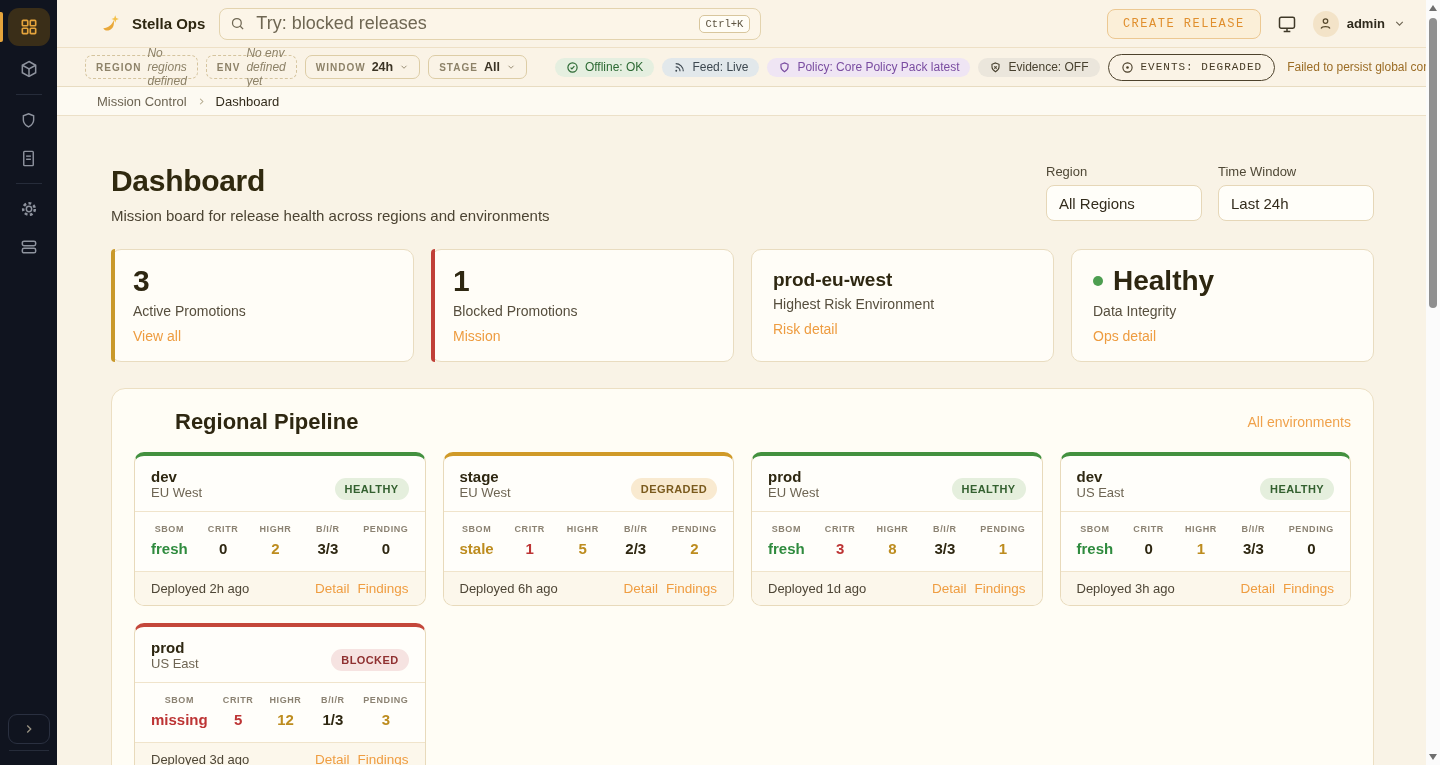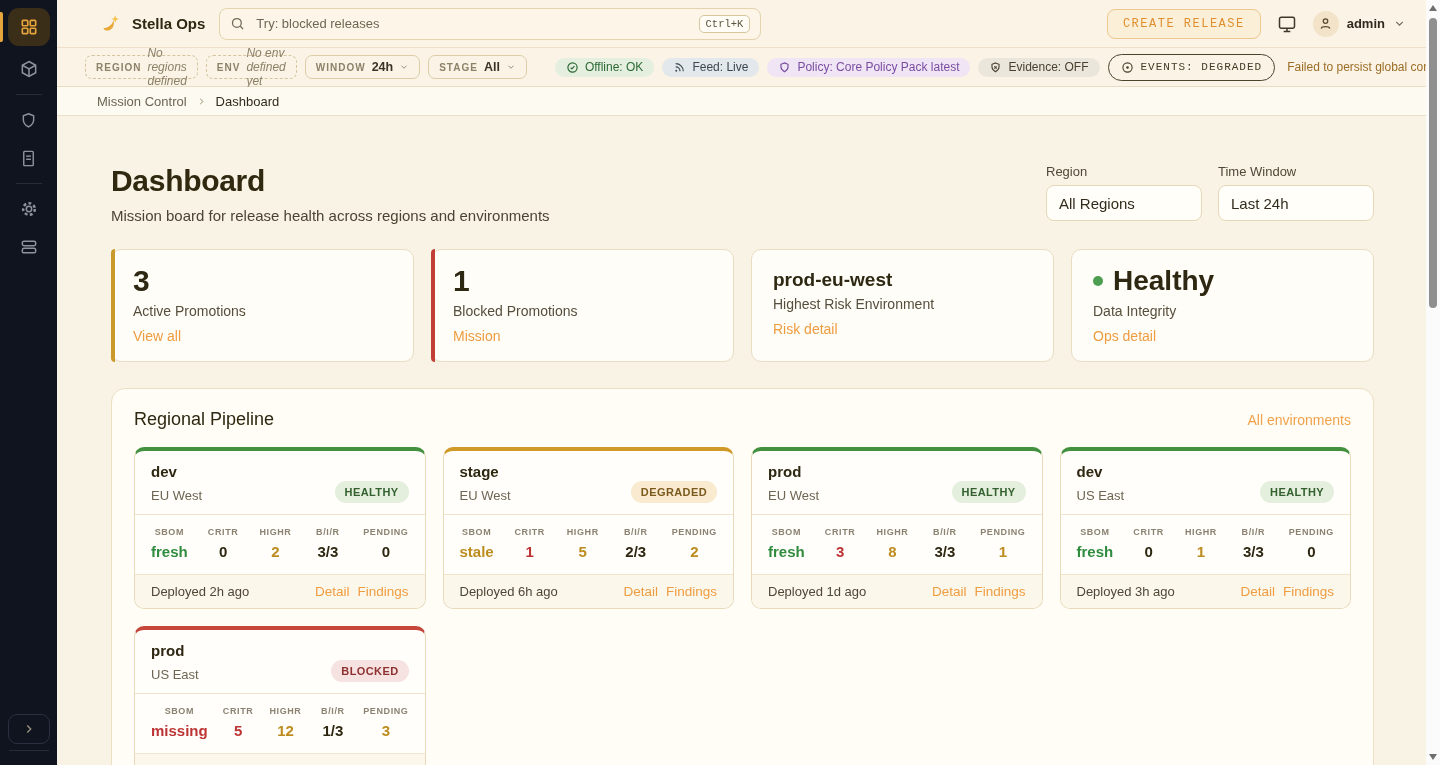--- a/index.html
+++ b/index.html
@@ -16,21 +16,21 @@
   .collapse-div{width:40px;height:1px;background:#262c3a;margin-bottom:14px;}
 
   
   .main-col{flex:1;display:flex;flex-direction:column;min-width:0;}
 
   
   .topbar{height:47px;background:#faf3e6;display:flex;align-items:center;padding:0 20px 0 44px;gap:14px;flex:none;}
   .brand{display:flex;align-items:center;gap:9px;}
   .brand-name{font-size:15px;font-weight:700;color:#2e2711;}
   .searchbox{flex:0 0 520px;height:30px;background:#fcf5e8;border:1px solid #e3d3ae;border-radius:8px;display:flex;align-items:center;gap:9px;padding:0 10px;color:#6f6753;}
-  .searchbox input{flex:1;border:none;outline:none;background:transparent;font-family:"Liberation Sans",sans-serif;font-size:13px;color:#3a3222;}
+  .searchbox input{flex:1;border:none;outline:none;background:transparent;font-family:"Liberation Sans",sans-serif;font-size:18px;color:#3a3222;}
   .searchbox input::placeholder{color:#6f6753;}
   .kbd{font-family:"Liberation Mono",monospace;font-size:10.5px;color:#5c5340;background:#fffdf6;border:1px solid #d8c69d;border-radius:5px;padding:2px 6px;}
   .top-spacer{flex:1;}
   .create-btn{font-family:"Liberation Mono",monospace;font-size:12px;letter-spacing:1.5px;color:#e08f2e;background:#fbefd8;border:1px solid #ecc892;border-radius:8px;padding:7px 15px;cursor:pointer;}
   .icon-btn{color:#3f3828;display:grid;place-items:center;cursor:pointer;padding:2px;}
   .user{display:flex;align-items:center;gap:8px;cursor:pointer;}
   .avatar{width:26px;height:26px;border-radius:50%;background:#f3e3c8;color:#57492d;display:grid;place-items:center;}
   .user-name{font-size:13px;font-weight:700;color:#2f2a1d;}
   .user-chev{color:#6d6452;}
 
@@ -77,30 +77,30 @@
   .scard-value.text-val{font-size:19px;margin-top:5px;}
   .health-row{display:flex;align-items:center;gap:10px;}
   .dot{width:10px;height:10px;border-radius:50%;background:#4d9e50;flex:none;}
   .health-txt{font-size:28px;font-weight:700;color:#2e2711;}
   .scard-label{font-size:14px;color:#564e3d;margin-top:6px;}
   .scard-link{font-size:14px;color:#ee9c40;margin-top:9px;display:inline-block;cursor:pointer;}
 
   
   .panel{margin-top:26px;background:#fffdf5;border:1px solid #ecdfc3;border-radius:14px;padding:20px 22px 22px;}
   .panel-head{display:flex;justify-content:space-between;align-items:center;}
-  .panel-title{font-size:18px;font-weight:400;color:#2e2711;}
+  .panel-title{font-size:22px;font-weight:700;color:#2e2711;margin-left:41px;}
   .panel-link{font-size:14px;color:#f0a24b;cursor:pointer;}
   .pgrid{display:grid;grid-template-columns:repeat(4,1fr);gap:17px;margin-top:17px;}
   .pcard{background:#fffefa;border:1px solid #e8dabb;border-top:4px solid #999;border-radius:10px;overflow:hidden;}
   .pcard.tone-healthy{border-top-color:#43913f;}
   .pcard.tone-degraded{border-top-color:#d09a28;}
   .pcard.tone-blocked{border-top-color:#c4473a;}
   .pcard-head{display:flex;justify-content:space-between;align-items:flex-end;padding:12px 16px 11px;}
   .pcard-env{font-size:15px;font-weight:700;color:#2e2711;}
-  .pcard-region{font-size:13px;color:#6e6553;margin-top:8px;}
+  .pcard-region{font-size:13px;color:#6e6553;margin-top:0;}
   .badge{font-size:11px;font-weight:700;letter-spacing:.4px;padding:5px 10px;border-radius:999px;margin-top:2px;}
   .badge.tone-healthy{background:#e5efdd;color:#33602f;}
   .badge.tone-degraded{background:#f9ead0;color:#7a5a1d;}
   .badge.tone-blocked{background:#f6e3e1;color:#8f3030;}
   .pcard-stats{display:flex;justify-content:space-between;padding:12px 16px 14px;border-top:1px solid #f0e4cb;}
   .stat{text-align:center;min-width:34px;}
   .stat-label{font-size:9px;letter-spacing:.6px;color:#8b8272;font-weight:600;}
   .stat-value{font-size:15px;font-weight:700;margin-top:6px;color:#2e2711;}
   .stat-value.tone-green{color:#2f8b3e;}
   .stat-value.tone-amber{color:#bd8c1e;}

